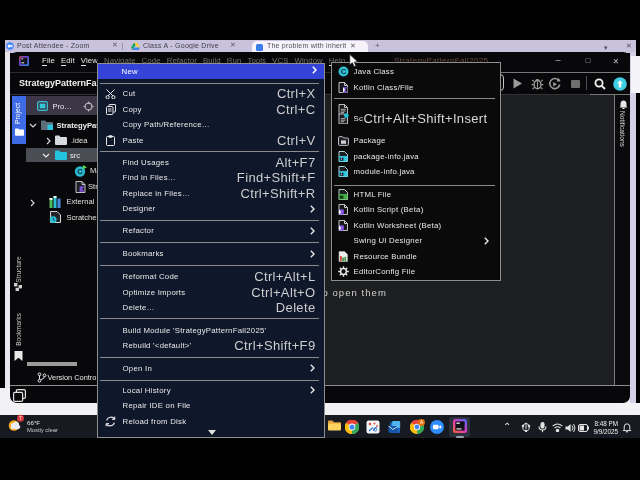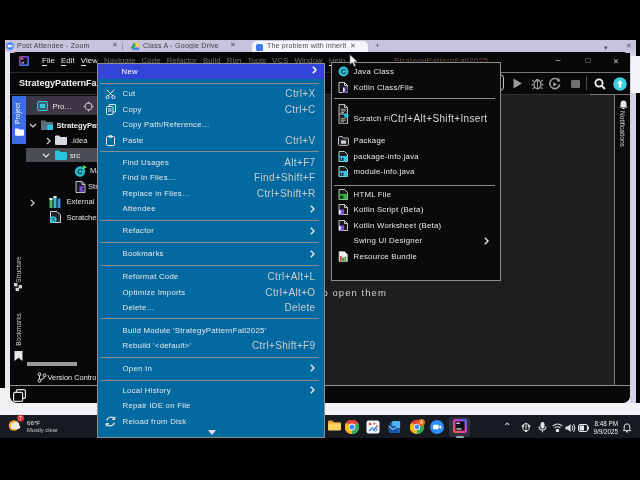--- a/index.html
+++ b/index.html
@@ -1,21 +1,21 @@
 <!DOCTYPE html>
 <html><head><meta charset="utf-8">
 <style>
 *{margin:0;padding:0;box-sizing:border-box;}
 html,body{width:640px;height:480px;background:#000;overflow:hidden;}
 body{font-family:"Liberation Sans",sans-serif;position:relative;}
 .a{position:absolute;}
 .mi{position:absolute;left:1px;right:1px;height:15.5px;display:flex;align-items:center;color:#e9e9e9;font-size:7.8px;letter-spacing:0.25px;}
 .mic{width:24px;display:flex;justify-content:center;align-items:center;flex:none;}
 .mlb{flex:1;white-space:nowrap;overflow:hidden;}
-.msc{color:#cdcdcd;padding-right:7px;flex:none;font-size:10px;letter-spacing:0.35px;}
+.msc{color:#cdcdcd;padding-right:7px;flex:none;font-size:13px;letter-spacing:0.35px;}
 .mar{flex:none;padding-right:8px;line-height:0;}
 .sep{position:absolute;left:2px;right:5px;height:1px;background:#8b8b8b;}
 .smi{position:absolute;left:1px;right:1px;height:15.5px;display:flex;align-items:center;color:#e9e9e9;font-size:7.8px;letter-spacing:0.25px;}
 .smic{width:21px;display:flex;justify-content:center;align-items:center;flex:none;}
 u{text-decoration:none;border-bottom:1px solid currentColor;padding-bottom:0px;}
 </style></head><body>
 
 <div class="a" style="left:5px;top:40px;width:631px;height:12.5px;background:#c9c2dc;"></div>
 <div class="a" style="left:5px;top:52px;width:5px;height:336px;background:#e9e7ee;"></div>
 <div class="a" style="left:0px;top:388px;width:10px;height:16px;background:#f2f1f4;"></div>
@@ -304,21 +304,21 @@
     <rect x="10" y="2.5" width="1" height="3" fill="#e3e3e3"></rect>
     <rect x="1.5" y="1.5" width="4.5" height="5" fill="#e3e3e3"></rect>
   </svg>
 <div class="a" style="left:588px;top:419.5px;width:30px;text-align:right;font-size:6.3px;color:#f0f0f0;">8:48 PM</div>
 <div class="a" style="left:588px;top:427.5px;width:30px;text-align:right;font-size:6.3px;color:#f0f0f0;">9/9/2025</div>
 <svg class="a" style="left:622px;top:422.5px" width="10" height="10">
     <path d="M5 0.8 Q7.8 0.8 7.8 4 V6.6 L8.8 7.6 H1.2 L2.2 6.6 V4 Q2.2 0.8 5 0.8 Z" fill="none" stroke="#e3e3e3" stroke-width="1"></path>
     <rect x="4" y="8.2" width="2" height="1.2" fill="#e3e3e3"></rect>
   </svg>
 
-<div class="a" style="left:96.5px;top:62.5px;width:228px;height:375px;background:#0369a1;border:1px solid #8f8f8f;z-index:50;">
+<div class="a" style="left:96.5px;top:62.5px;width:228px;height:375px;background:#0f172a;border:1px solid #8f8f8f;z-index:50;">
 <div class="mi" style="top:0px;height:15px;left:0;right:0;background:#3444d8;color:#fff;">
       <span class="mic"></span>
       <span class="mlb">New</span>
       <span style="flex:none;padding-right:7px;"><svg width="5" height="8" fill="none" stroke="#fff" stroke-width="1.5">
           <path d="M0.8 0.8 L4 4 L0.8 7.2"></path>
         </svg></span>
     </div>
 <div class="sep" style="top:19.50px"></div>
 <div class="mi" style="top:22.25px">
       <span class="mic">
@@ -367,21 +367,21 @@
       <span class="mlb">Find in Files…</span>
       <span class="msc">Find+Shift+F</span>
     </div>
 <div class="mi" style="top:121.75px">
       <span class="mic"></span>
       <span class="mlb">Replace in Files…</span>
       <span class="msc">Ctrl+Shift+R</span>
     </div>
 <div class="mi" style="top:137.25px">
       <span class="mic"></span>
-      <span class="mlb">Attendee</span>
+      <span class="mlb">Designer</span>
       <span class="mar"><svg width="5" height="8" fill="none" stroke="#e8e8e8" stroke-width="1.4">
           <path d="M0.8 0.8 L4 4 L0.8 7.2"></path>
         </svg></span>
     </div>
 <div class="sep" style="top:156.00px"></div>
 <div class="mi" style="top:159.25px">
       <span class="mic"></span>
       <span class="mlb"><u>R</u>efactor</span>
       <span class="mar"><svg width="5" height="8" fill="none" stroke="#e8e8e8" stroke-width="1.4">
           <path d="M0.8 0.8 L4 4 L0.8 7.2"></path>
@@ -571,17 +571,28 @@
       <span class="smic">
         <svg width="10" height="11">
           <path d="M1 0.5 H6.5 L9.5 3.5 V10.5 H1 Z" fill="#f0f0f0" stroke="#aaa" stroke-width="0.7"></path>
           <rect x="2" y="5" width="1.8" height="5" fill="#d8453c"></rect>
           <rect x="4.2" y="6.5" width="1.8" height="3.5" fill="#3f9e46"></rect>
           <rect x="6.4" y="5.8" width="1.8" height="4.2" fill="#3f9e46"></rect>
         </svg>
       </span>
       <span class="mlb">Resource Bundle</span>
     </div>
+<div class="smi" style="top:200.75px">
+      <span class="smic">
+        <svg width="11" height="11" fill="#e6e6e6">
+          <circle cx="5.5" cy="5.5" r="2.9" fill="none" stroke="#e6e6e6" stroke-width="1.5"></circle>
+          <g stroke="#e6e6e6" stroke-width="1.3">
+            <path d="M5.5 0.2 V2 M5.5 9 V10.8 M0.2 5.5 H2 M9 5.5 H10.8 M1.8 1.8 L3 3 M8 8 L9.2 9.2 M9.2 1.8 L8 3 M3 8 L1.8 9.2"></path>
+          </g>
+        </svg>
+      </span>
+      <span class="mlb">EditorConfig File</span>
+    </div>
 </div>
 
 <svg class="a" style="left:349px;top:53.5px;z-index:60" width="11" height="14">
     <path d="M0.8 0.4 L0.8 10.8 L3.4 8.6 L5 12.6 L6.8 11.9 L5.2 8 L8.6 7.7 Z" fill="#fff" stroke="#2a2a2a" stroke-width="0.7"></path>
   </svg>
 
 </body></html>

